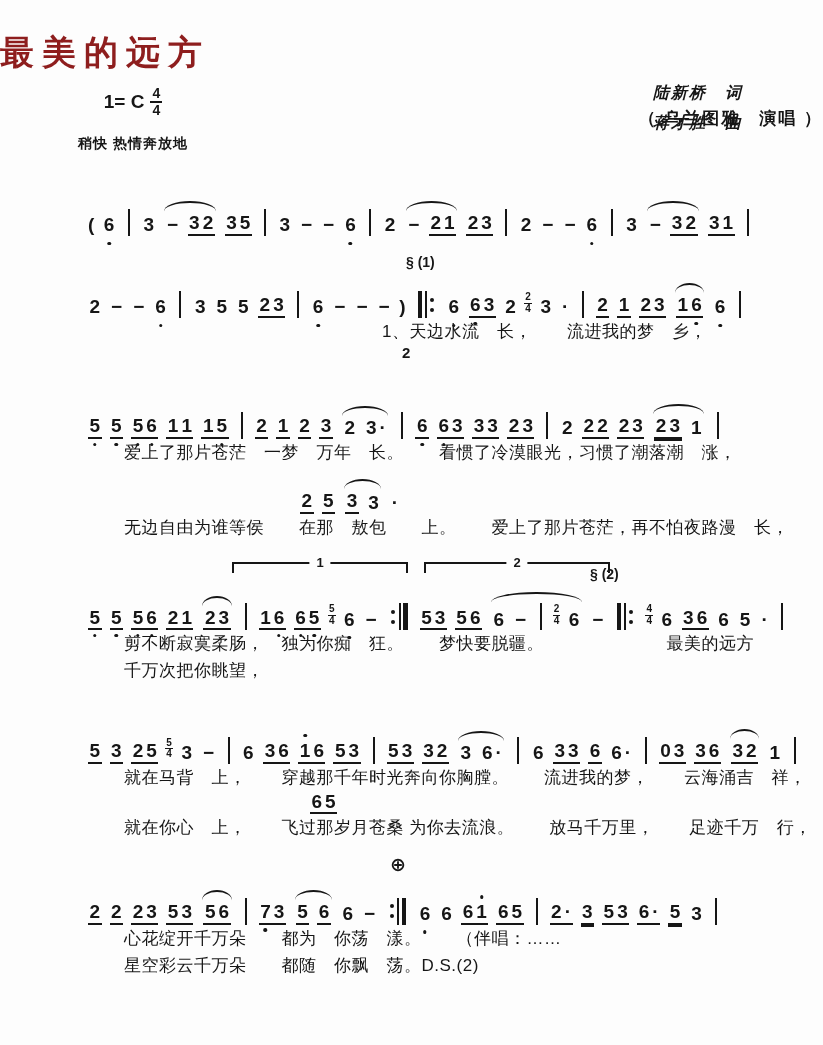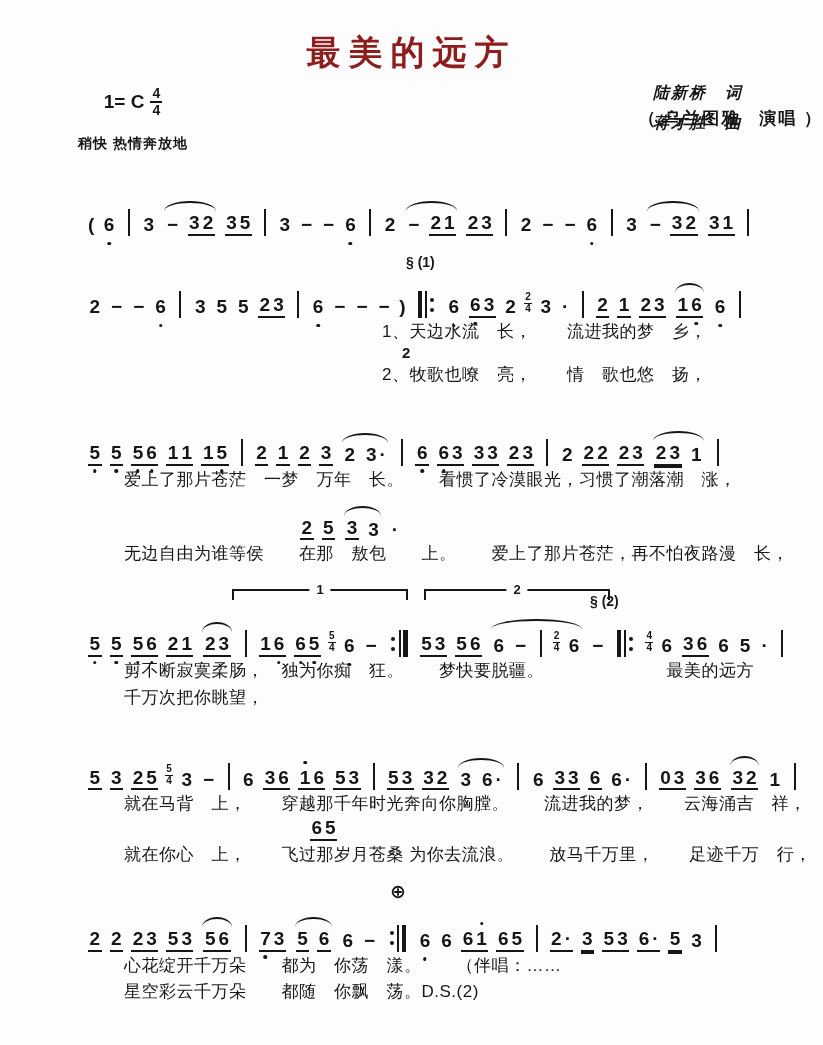--- a/index.html
+++ b/index.html
@@ -1,19 +1,19 @@
 <!DOCTYPE html>
 <html><head>
 <meta charset="utf-8">
 <style>
   html,body{margin:0;padding:0;background:#e8e8e8;}
   .page{width:823px;height:1045px;background:#fdfdfd;margin:0 auto;box-sizing:border-box;
         font-family:"Liberation Sans","DejaVu Sans",sans-serif;color:#161616;overflow:hidden;position:relative;}
   
-  .title{ text-align:center;margin:0;padding-top:30px;font-size:34px;font-weight:bold;letter-spacing:8px;}
+  .title{ margin:0;padding-top:30px;font-size:34px;font-weight:bold;letter-spacing:8px;}
   .meta{position:relative;height:88px;margin-top:2px;}
   .meta-left{position:absolute;left:78px;top:8px;}
   .keyline{display:flex;align-items:center;font-size:19px;font-weight:bold;gap:6px;justify-content:center;}
   .bigsig{display:inline-flex;flex-direction:column;align-items:center;font-size:14px;font-weight:bold;line-height:1.05;}
   .bigsig i{font-style:normal;padding:0 2px;}
   .bigsig i:first-child{border-bottom:2px solid #161616;}
   .tempo{font-size:14px;font-weight:bold;margin-top:18px;letter-spacing:1px;}
   .meta-center{position:absolute;left:0;right:0;top:29px;text-align:right;font-size:17px;font-weight:bold;letter-spacing:2px;}
   .meta-right{position:absolute;right:80px;top:0;text-align:left;font-size:16px;font-weight:bold;line-height:1.9;letter-spacing:2px;font-style:italic;}
   
@@ -273,21 +273,20 @@
         </span>
         <span class="ng">
           <span class="nc low">6</span>
         </span>
         <span class="barwrap">
           <span class="bline"></span>
         </span>
       </div>
     <div class="lyr ind1">1、天边水流　长，　　流进我的梦　乡，</div>
     <div class="annot-num">2</div>
-    <div class="lyr ind1">2、牧歌也嘹　亮，　　情　歌也悠　扬，</div>
 
     <div class="mline mt-r3">
         <span class="ng u1">
           <span class="nc low">5</span>
         </span>
         <span class="ng u1">
           <span class="nc low">5</span>
         </span>
         <span class="ng u1">
           <span class="nc low">5</span>

